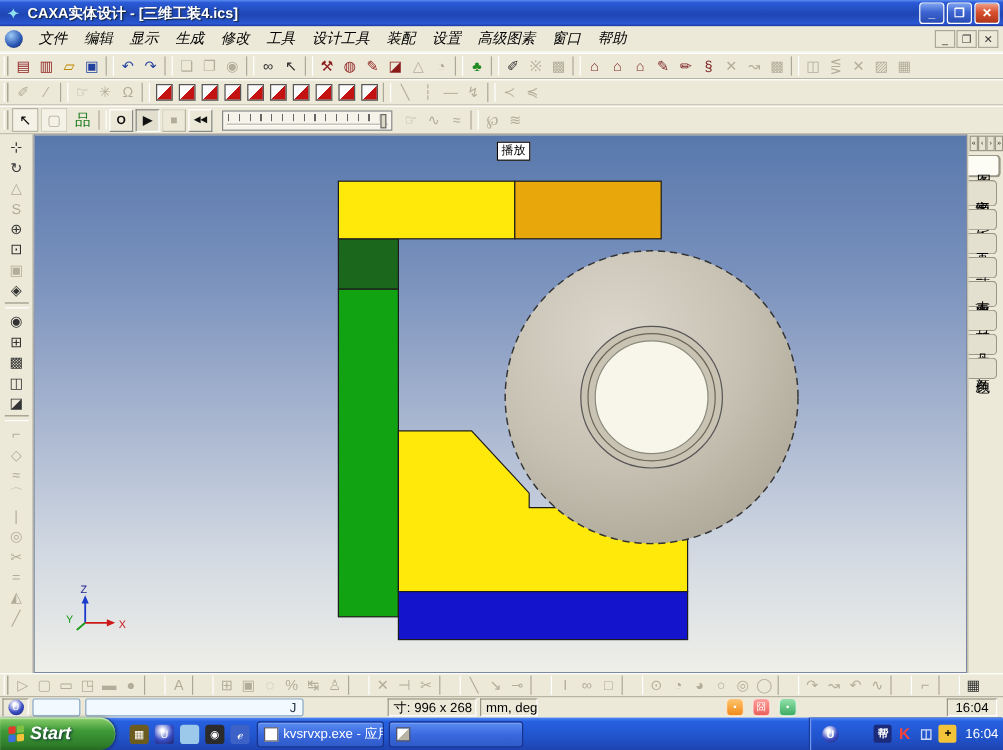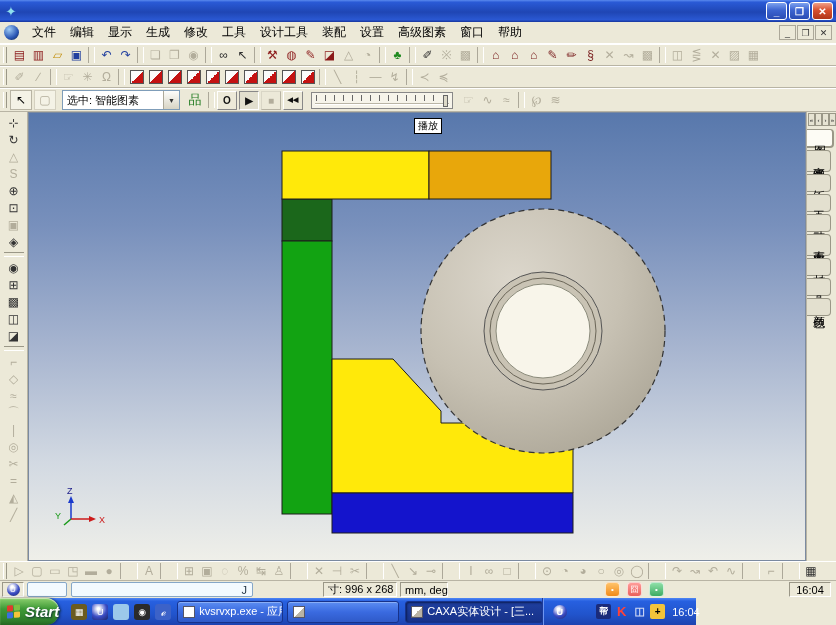--- a/index.html
+++ b/index.html
@@ -109,21 +109,21 @@
   .sb-gap { width:66px; } .sb-grow { flex:1; }
   .sb-size { width:74px; } .sb-units { width:48px; } .sb-time { width:42px; justify-content:center; }
   .ovicons { position:absolute; left:605px; top:1px; display:flex; gap:7px; }
   .ovic { width:15px; height:15px; border-radius:4px; color:#fff; font-size:8px; display:flex; align-items:center; justify-content:center;
     border:1px solid rgba(255,255,255,.7); }
   .ov1 { background:linear-gradient(180deg,#ffc36a,#f08a18); }
   .ov2 { background:linear-gradient(180deg,#ff9d99,#e9605a); }
   .ov3 { background:linear-gradient(180deg,#8fe0a8,#3cab62); }
 
   
-  .taskbar { position:absolute; top:598px; left:0; width:696px; height:27px;
+  .taskbar { position:absolute; top:598px; left:0; width:836px; height:27px;
     background:linear-gradient(180deg,#4e86f5 0%,#2760e0 12%,#2154cc 60%,#1d43b0 100%); display:flex; align-items:center; }
   .start { width:96px; height:27px; border-radius:0 13px 13px 0;
     background:linear-gradient(180deg,#8cd06e 0%,#3f9a37 40%,#2e7d2a 85%,#256621 100%);
     box-shadow:inset 0 1px 1px #cfe9b8, 1px 0 3px rgba(0,0,0,.5);
     display:flex; align-items:center; gap:5px; padding-left:7px; color:#fff; font-style:italic; font-weight:bold; font-size:15px;
     text-shadow:1px 1px 2px #133; }
   .flag { width:13px; height:13px; display:grid; grid-template-columns:6px 6px; grid-template-rows:6px 6px; gap:1px; transform:skewY(-6deg); }
   .flag i { border-radius:1px; }
   .f1{background:#e23a2e;} .f2{background:#7ec043;} .f3{background:#3a6fe0;} .f4{background:#f3c43a;}
   .ql { display:flex; gap:5px; margin-left:12px; }
@@ -148,30 +148,31 @@
   .tr-plus { background:#f3c43a; color:#000; }
   .trtime { font-size:11px; margin-left:4px; color:#fff; }
 </style>
 </head>
 <body>
 
 <div id="window">
 
   <div class="titlebar">
     <span class="appicon">✦</span>
+    <span class="ttext">CAXA实体设计 - [三维工装4.ics]</span>
     <span class="wbtns">
       <span class="wbtn">_</span>
       <span class="wbtn">❐</span>
       <span class="wbtn close">✕</span>
     </span>
   </div>
 
   <div class="menubar">
     <span class="mdi-icon"></span>
-    <span style="display:flex;">
+    <span style="display:flex;font-style:italic;">
 
     <span class="menu-item">文件</span>
         <span class="menu-item">编辑</span>
         <span class="menu-item">显示</span>
         <span class="menu-item">生成</span>
         <span class="menu-item">修改</span>
         <span class="menu-item">工具</span>
         <span class="menu-item">设计工具</span>
         <span class="menu-item">装配</span>
         <span class="menu-item">设置</span>
@@ -401,24 +402,20 @@
         <div class="tbtn off">
           <span class="g">≼</span>
         </div>
       </span>
   </div>
 
   <div class="toolrow tb3">
     <span class="handle"></span>
     <span class="selbtn">↖</span>
     <span class="selbtn off">▢</span>
-    <span class="combo c1">
-      <span class="cw">选中: 智能图素</span>
-      <span class="arr">▼</span>
-    </span>
     <span class="treebtn">品</span>
     <span class="tbtn sep"></span>
     <span class="pbtn">O</span>
     <span class="pbtn pressed">▶</span>
     <span class="pbtn off">■</span>
     <span class="pbtn" style="font-size:7px;">◀◀</span>
     <span class="slider">
       <span class="ticks"></span>
       <span class="chan"></span>
       <span class="thumb"></span>
@@ -785,24 +782,20 @@
         <div class="taskbtn w1">
           <span class="ticon plain"></span>
           <span>kvsrvxp.exe - 应用程...</span>
         </div>
 
         <div class="taskbtn w2">
           <span class="ticon"></span>
           <span></span>
         </div>
 
-        <div class="taskbtn w3 active">
-          <span class="ticon"></span>
-          <span>CAXA实体设计 - [三...</span>
-        </div>
       </div>
     <div class="tray">
       <span class="tric tr-u">
           <span class="u-ic">U</span>
         </span>
       <span class="tric tr-av">帮</span>
       <span class="tric tr-k">K</span>
       <span class="tric tr-net">◫</span>
       <span class="tric tr-plus">+</span>
       <span class="trtime">16:04</span>

